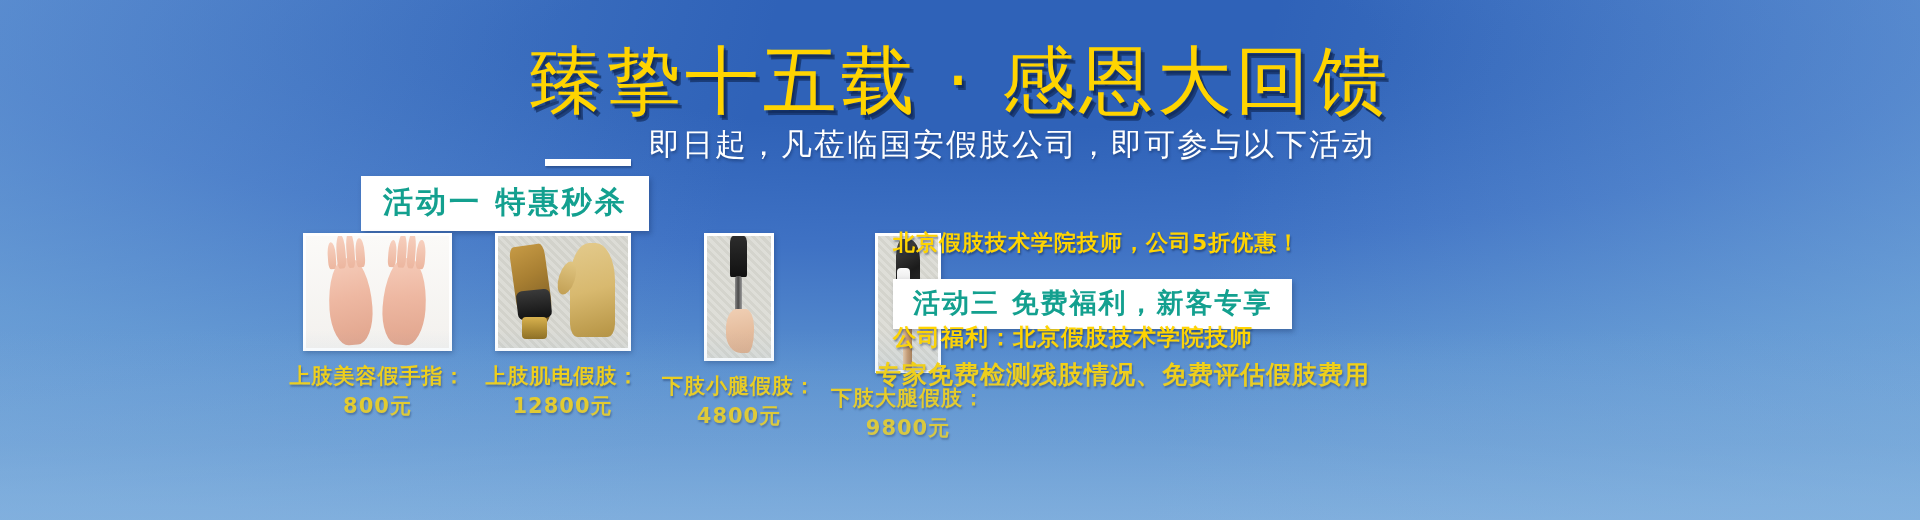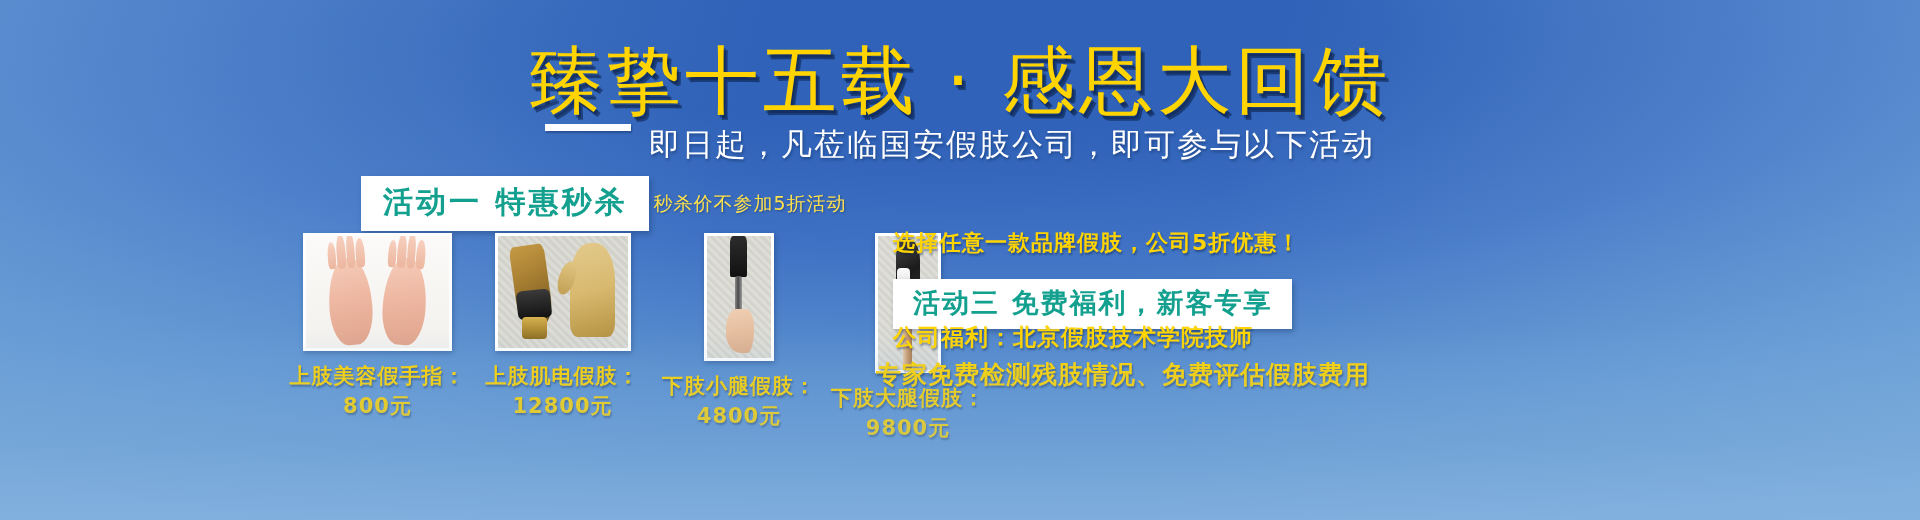--- a/index.html
+++ b/index.html
@@ -29,21 +29,21 @@
 
   
   .headline{
     position:absolute; top:32px; left:0; right:0; text-align:center;
     font-size:74px; font-weight:normal; color:#FFD400; letter-spacing:4px;
     text-shadow:4px 5px 0 rgba(10,30,70,.55), 2px 3px 1px rgba(10,30,70,.45);
     white-space:nowrap;
   }
   .subline{
     position:absolute; top:124px; left:0; right:0;
-    display:flex; align-items:flex-start; justify-content:center; gap:18px;
+    display:flex; align-items:flex-end; justify-content:center; gap:18px;
     white-space:nowrap;
     font-family:Liberation Serif, serif;
   }
   .dash{
     display:inline-block; width:86px; height:7px; background:#ffffff;
     box-shadow:1px 2px 2px rgba(10,30,70,.35);
   }
   .subtext{
     font-size:31px; color:#ffffff; letter-spacing:2px;
     text-shadow:1px 2px 3px rgba(10,30,70,.45);
@@ -203,21 +203,20 @@
 
   <div class="headline">臻挚十五载 · 感恩大回馈</div>
 
   <div class="subline">
     <span class="dash"></span>
     <span class="subtext">即日起，凡莅临国安假肢公司，即可参与以下活动</span>
   </div>
 
   <div class="act1-row">
     <span class="white-box act1-box">活动一    特惠秒杀</span>
-    <span class="act1-note">秒杀价不参加5折活动</span>
   </div>
 
   <div class="products">
 
     <div class="product" style="width:185px;">
       <div class="pimg" style="width:149px;height:118px;">
         <div class="art hands">
           <div class="hand l">
               <i class="finger f1"></i>
               <i class="finger f2"></i>
@@ -278,19 +277,19 @@
         </div>
       </div>
       <div class="pcap">
         <div>下肢大腿假肢：</div>
         <div>9800元</div>
       </div>
     </div>
 
   </div>
 
-  <div class="act2-desc">选择任意一款品牌假肢，公司5折优惠！</div>
+  <div class="act2-desc">北京假肢技术学院技师，公司5折优惠！</div>
 
   <div class="white-box act3-box">活动三 免费福利，新客专享</div>
   <div class="act3-l1">公司福利：北京假肢技术学院技师</div>
   <div class="act3-l2">专家免费检测残肢情况、免费评估假肢费用</div>
 
 </div>
 
 </body></html>

